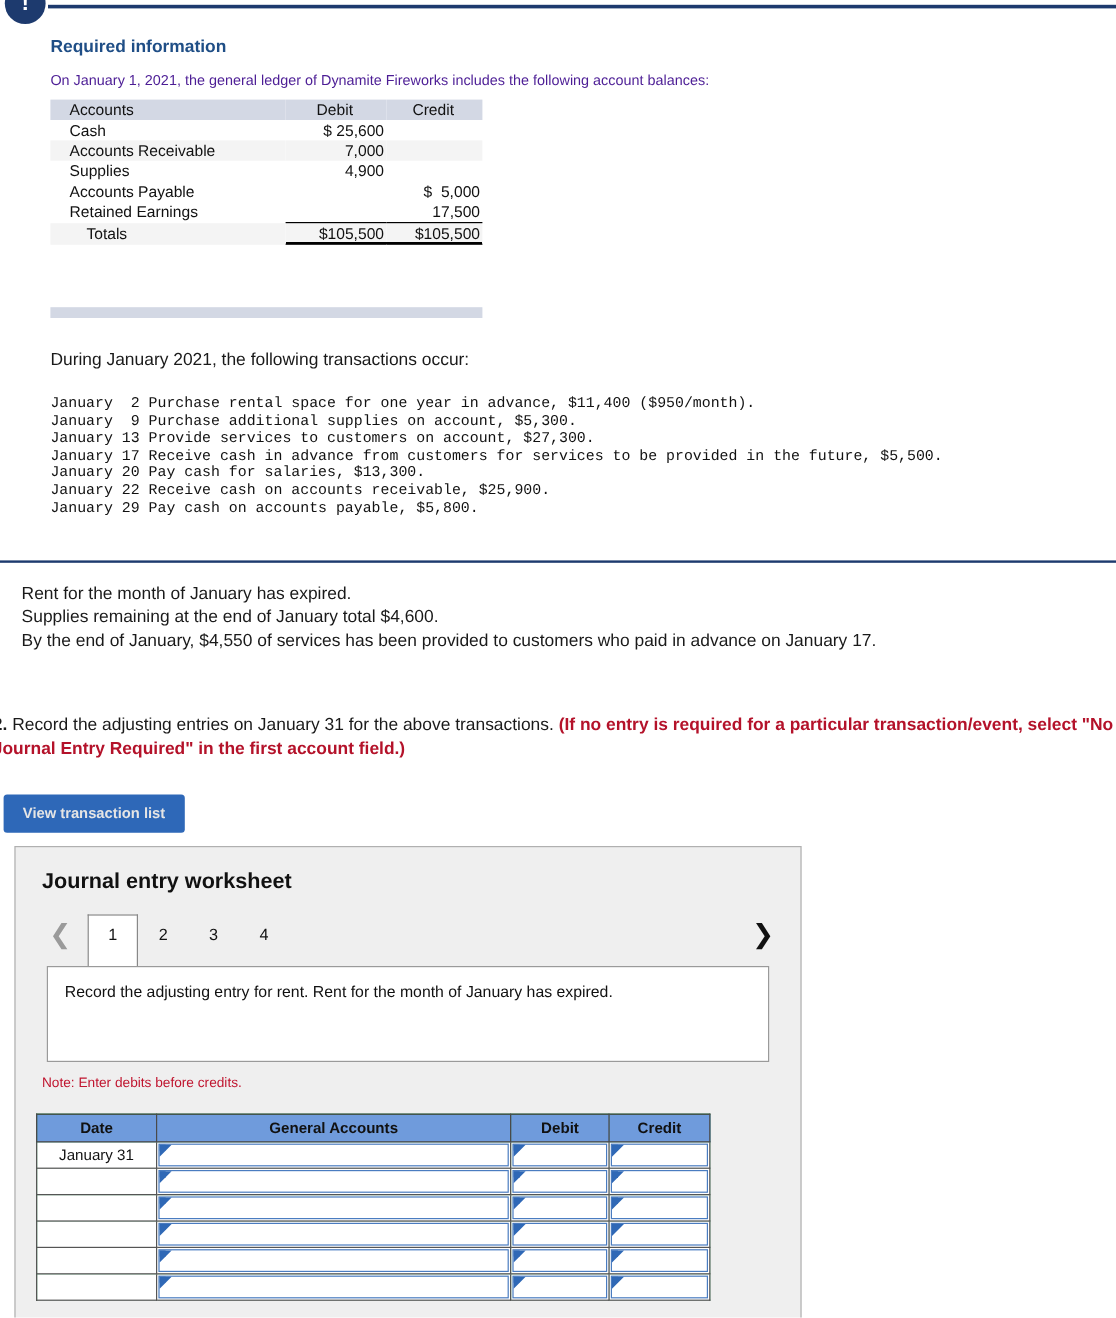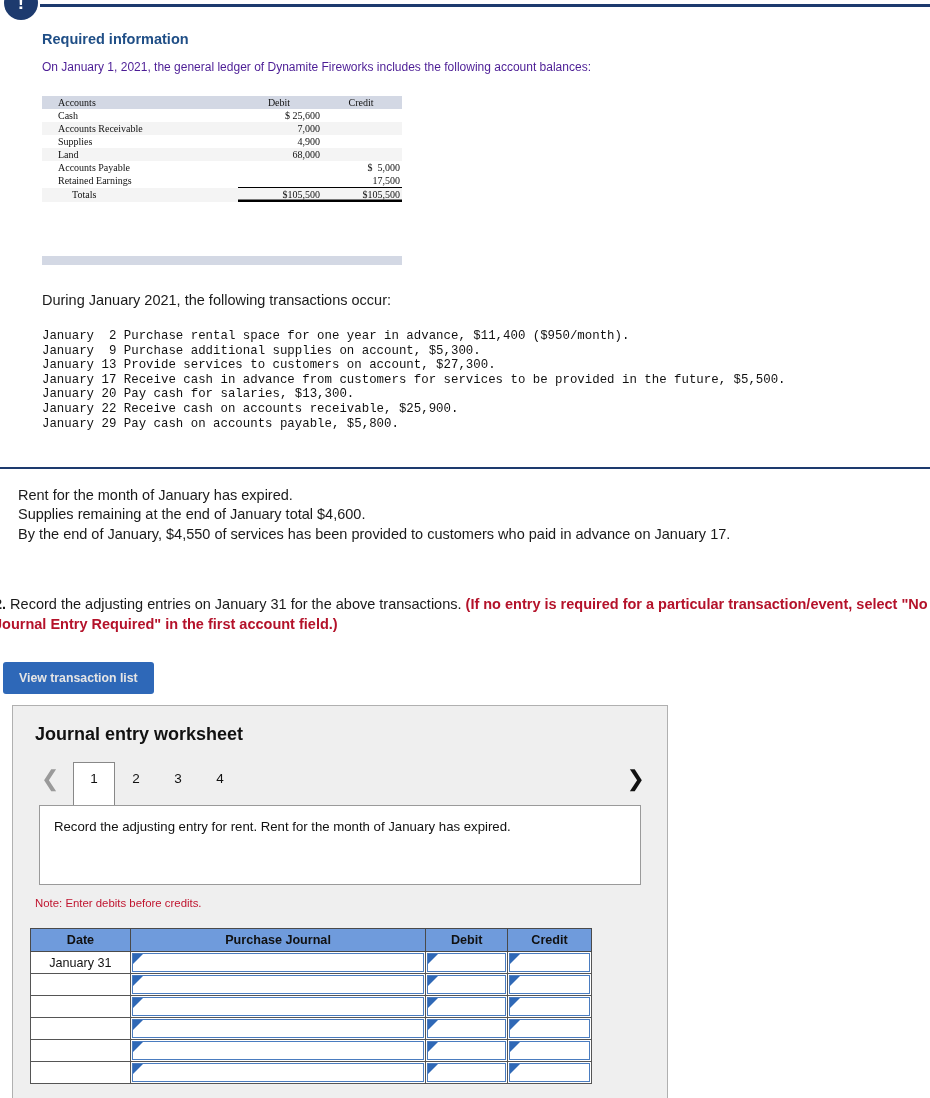--- a/index.html
+++ b/index.html
@@ -49,25 +49,25 @@
     position: absolute;
     top: 60px; left: 42px;
     font-size: 12px;
     color: #4c1d95;
     white-space: nowrap;
   }
 
   
   .ledger {
     position: absolute;
-    top: 96px; left: 42px;
+    top: 83px; left: 42px;
     width: 360px;
     border-collapse: collapse;
-    font-family: Liberation Serif, serif;
-    font-size: 10px;
+    font-family: Liberation Sans, sans-serif;
+    font-size: 13px;
     color: #111;
   }
   .ledger td, .ledger th { padding: 1px 0; font-weight: normal; }
   .ledger .rowhdr td { background: #d3d8e4; font-weight: normal; }
   .ledger tr.shade td { background: #f4f4f4; }
   .ledger tr.plain td { background: #ffffff; }
   .ledger .c-acct { width: 196px; padding-left: 16px; text-align: left; white-space: pre; }
   .ledger .c-deb  { width: 84px; text-align: right; white-space: pre; padding-right: 2px;}
   .ledger .c-cre  { width: 80px; text-align: right; white-space: pre; padding-right: 2px;}
   .ledger .hdr-deb { text-align: center; }
@@ -300,25 +300,20 @@
       <tr class="shade">
         <td class="c-acct">Accounts Receivable</td>
         <td class="c-deb">7,000</td>
         <td class="c-cre"></td>
       </tr>
       <tr class="plain">
         <td class="c-acct">Supplies</td>
         <td class="c-deb">4,900</td>
         <td class="c-cre"></td>
       </tr>
-      <tr class="shade">
-        <td class="c-acct">Land</td>
-        <td class="c-deb">68,000</td>
-        <td class="c-cre"></td>
-      </tr>
       <tr class="plain">
         <td class="c-acct">Accounts Payable</td>
         <td class="c-deb"></td>
         <td class="c-cre">$  5,000</td>
       </tr>
       <tr class="plain">
         <td class="c-acct">Retained Earnings</td>
         <td class="c-deb"></td>
         <td class="c-cre">17,500</td>
       </tr>
@@ -367,21 +362,21 @@
       <span class="chev chev-right">❯</span>
     </div>
 
     <div class="desc-box">Record the adjusting entry for rent. Rent for the month of January has expired.</div>
     <div class="note-line">Note: Enter debits before credits.</div>
 
     <table class="journal">
       <thead>
         <tr>
           <th class="h-date">Date</th>
-          <th class="h-gj">Purchase Journal</th>
+          <th class="h-gj">General Accounts</th>
           <th class="h-deb">Debit</th>
           <th class="h-cre">Credit</th>
         </tr>
       </thead>
       <tbody>
         <tr>
           <td class="date-cell">January 31</td>
           <td>
               <div class="cellbox"></div>
             </td>

